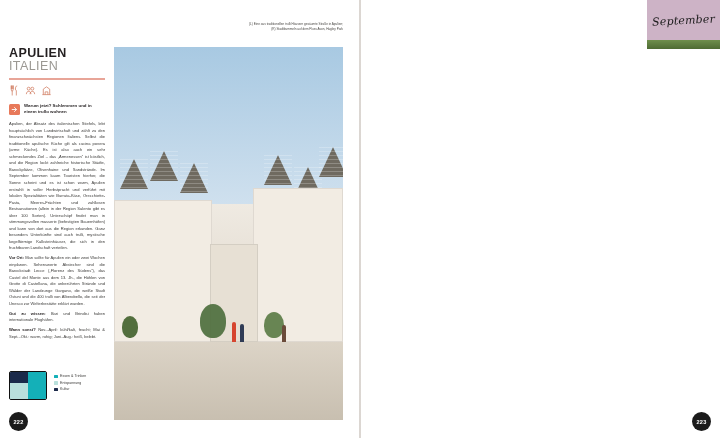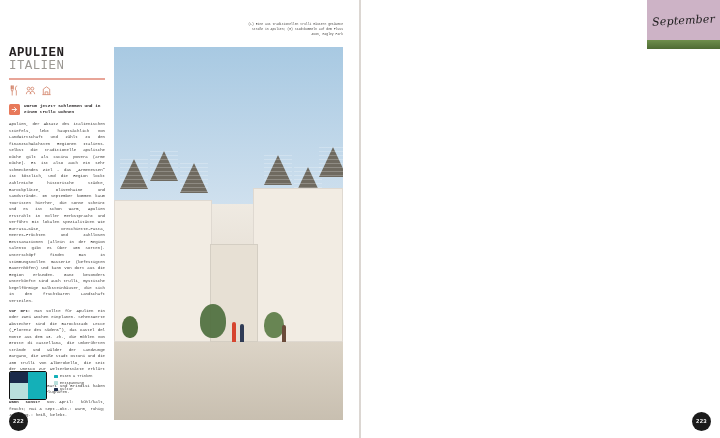--- a/index.html
+++ b/index.html
@@ -4,21 +4,21 @@
 <style>
   html,body{margin:0;padding:0;}
   body{
     width:720px;height:438px;overflow:hidden;
     background:#ffffff;
     font-family:"Liberation Sans", sans-serif;
     color:#231f20;
     position:relative;
   }
   .spread{position:absolute;inset:0;display:flex;}
-  .page{position:relative;height:438px;background:#fff;box-sizing:border-box;font-family:Liberation Mono, monospace;}
+  .page{position:relative;height:438px;background:#fff;box-sizing:border-box;}
   .page-left{width:360px;}
   .page-right{width:360px;}
   .gutter{position:absolute;left:359px;top:0;width:2px;height:438px;
           background:linear-gradient(90deg,#e8e4e0,#cfc9c4,#e8e4e0);z-index:40;}
 
   
   .l-col{position:absolute;left:9px;top:47px;width:96px;}
   .country-title{font-size:12.5px;font-weight:700;letter-spacing:.4px;line-height:1.05;}
   .country-title .sub{font-weight:400;color:#9b9893;}
   .rule{height:1.6px;background:#e8a598;margin:5px 0 5px 0;width:100%;}

